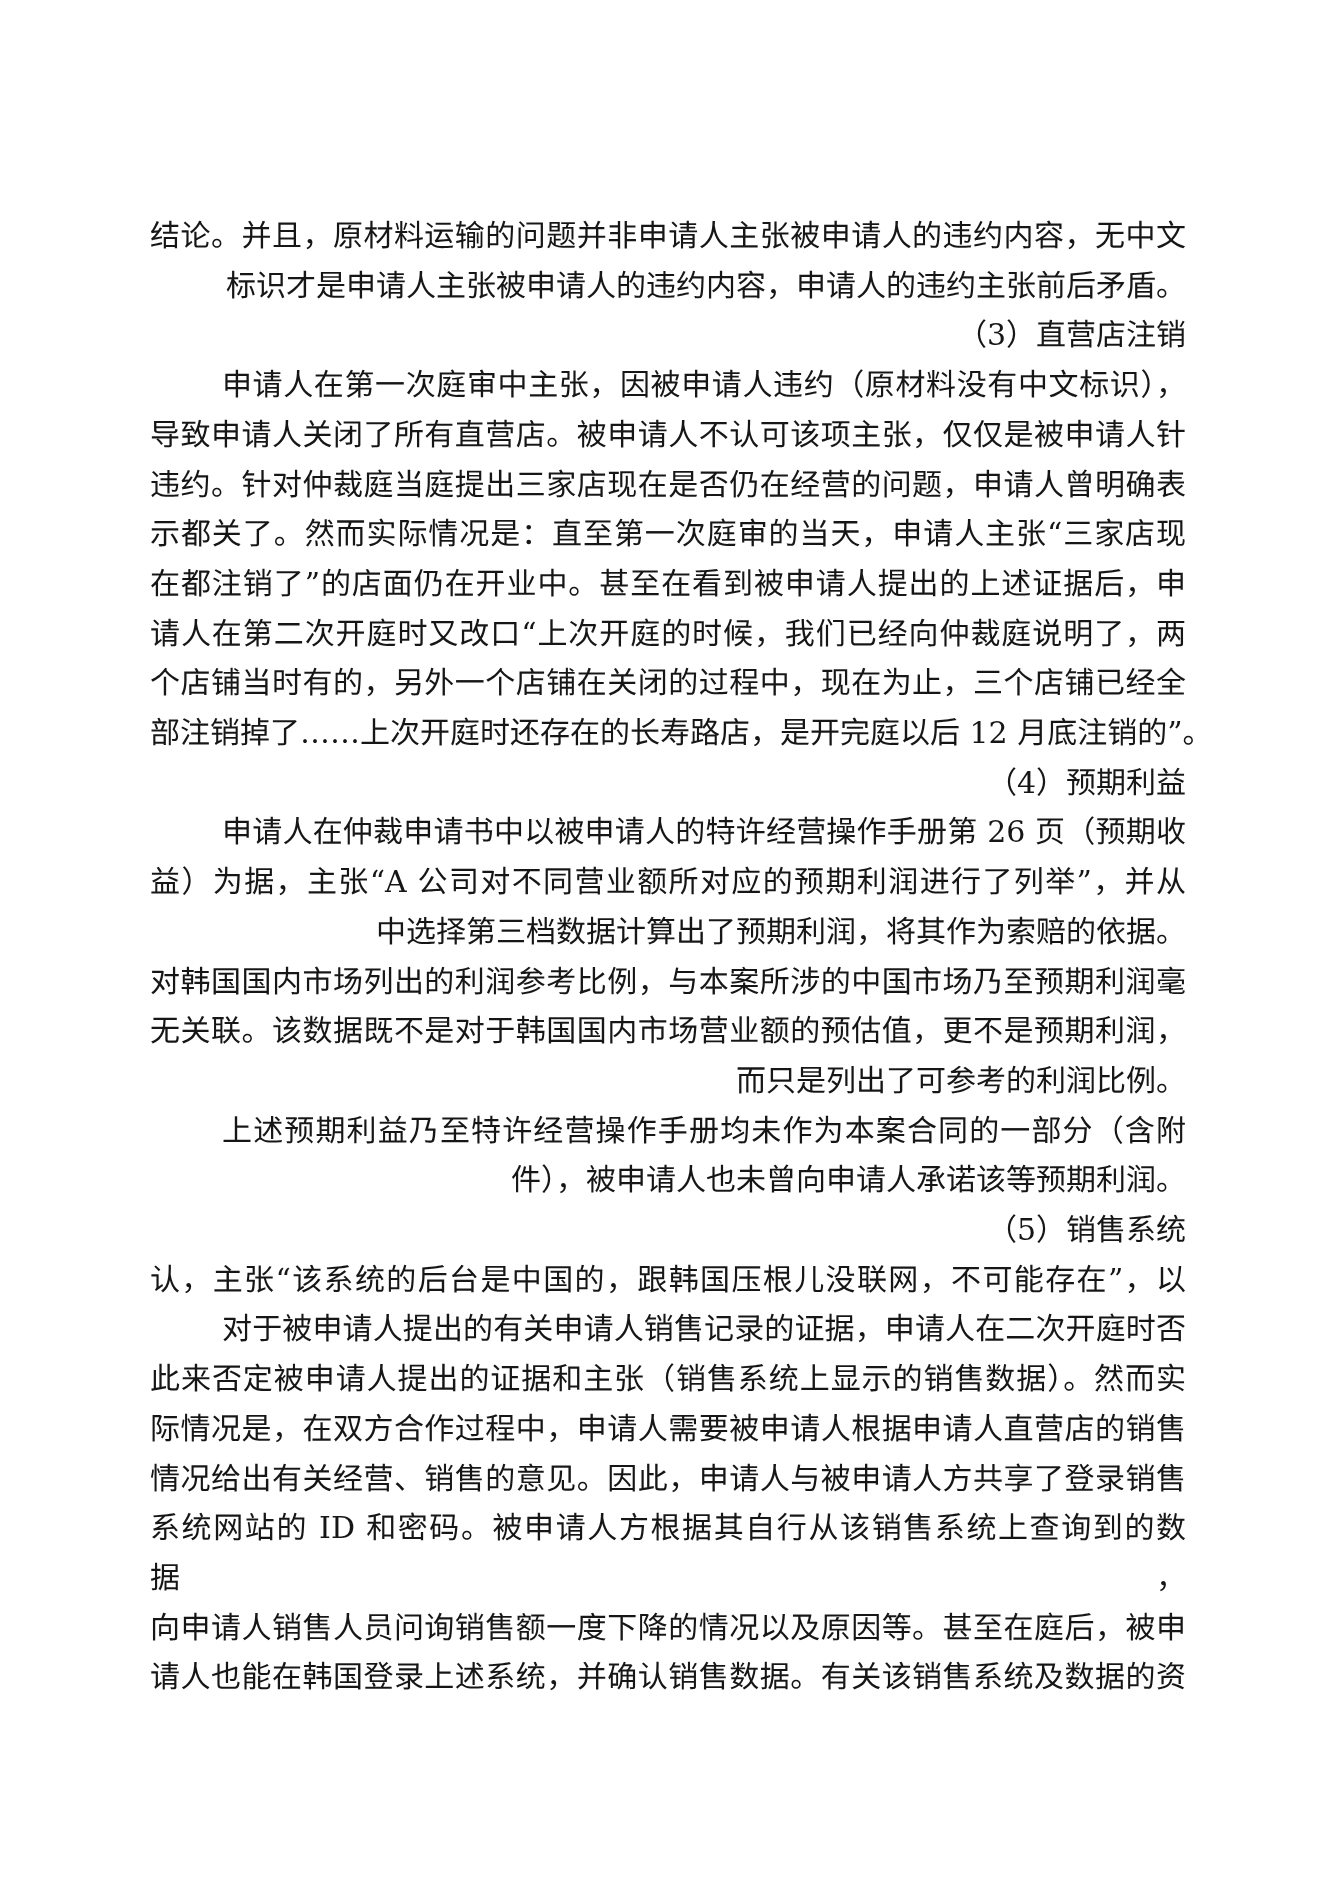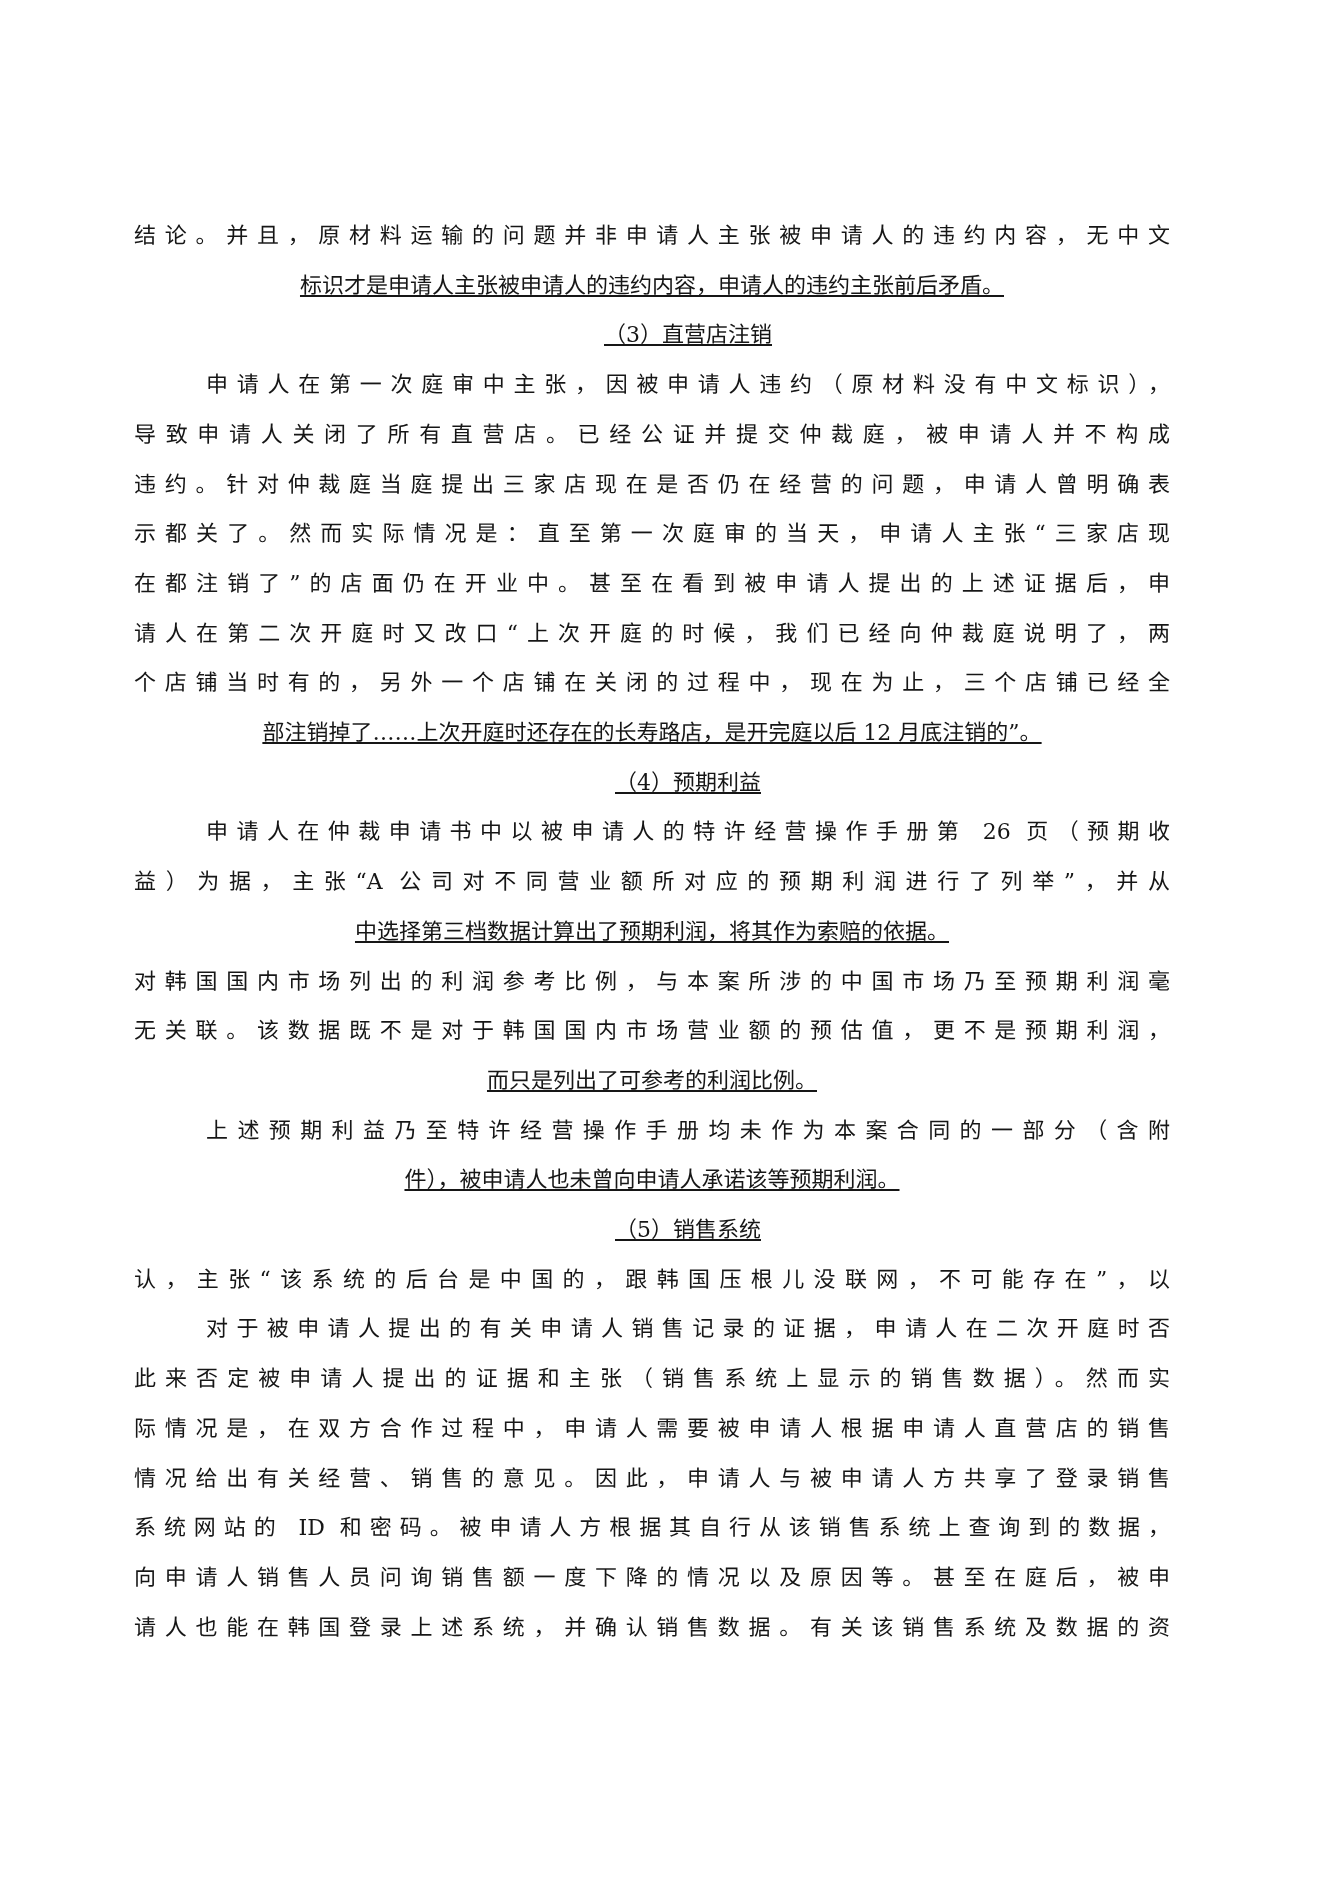--- a/index.html
+++ b/index.html
@@ -11,56 +11,55 @@
     position: relative;
     width: 1339px;
     height: 1890px;
     background: #ffffff;
     overflow: hidden;
     font-family: "DejaVu Serif", "Liberation Serif", serif;
     color: #161616;
   }
   .text-block {
     position: absolute;
-    left: 134px;
+    left: 150px;
     top: 211px;
     width: 1036px;
-    font-size: 22px;
+    font-size: 30px;
     line-height: 49.7px;
     letter-spacing: 0;
   }
   .line {
     text-align: justify;
     min-height: 49.7px;
   }
   
   .line.just {
     text-align-last: justify;
   }
   
   .line.nj {
     white-space: nowrap;
-    text-align: center;
-    text-decoration: underline;
+    text-align: right;
   }
   
   .line.indent {
     text-indent: 72px;
   }
 </style>
 </head>
 <body>
 
 <div class="page">
   <div class="text-block" id="text-block">
       <div class="line just">结论。并且，原材料运输的问题并非申请人主张被申请人的违约内容，无中文</div>
       <div class="line nj">标识才是申请人主张被申请人的违约内容，申请人的违约主张前后矛盾。</div>
       <div class="line nj indent">（3）直营店注销</div>
       <div class="line just indent">申请人在第一次庭审中主张，因被申请人违约（原材料没有中文标识），</div>
-      <div class="line just">导致申请人关闭了所有直营店。已经公证并提交仲裁庭，被申请人并不构成</div>
+      <div class="line just">导致申请人关闭了所有直营店。被申请人不认可该项主张，仅仅是被申请人针</div>
       <div class="line just">违约。针对仲裁庭当庭提出三家店现在是否仍在经营的问题，申请人曾明确表</div>
       <div class="line just">示都关了。然而实际情况是：直至第一次庭审的当天，申请人主张“三家店现</div>
       <div class="line just">在都注销了”的店面仍在开业中。甚至在看到被申请人提出的上述证据后，申</div>
       <div class="line just">请人在第二次开庭时又改口“上次开庭的时候，我们已经向仲裁庭说明了，两</div>
       <div class="line just">个店铺当时有的，另外一个店铺在关闭的过程中，现在为止，三个店铺已经全</div>
       <div class="line nj">部注销掉了……上次开庭时还存在的长寿路店，是开完庭以后 12 月底注销的”。</div>
       <div class="line nj indent">（4）预期利益</div>
       <div class="line just indent">申请人在仲裁申请书中以被申请人的特许经营操作手册第 26 页（预期收</div>
       <div class="line just">益）为据，主张“A 公司对不同营业额所对应的预期利润进行了列举”，并从</div>
       <div class="line nj">中选择第三档数据计算出了预期利润，将其作为索赔的依据。</div>

